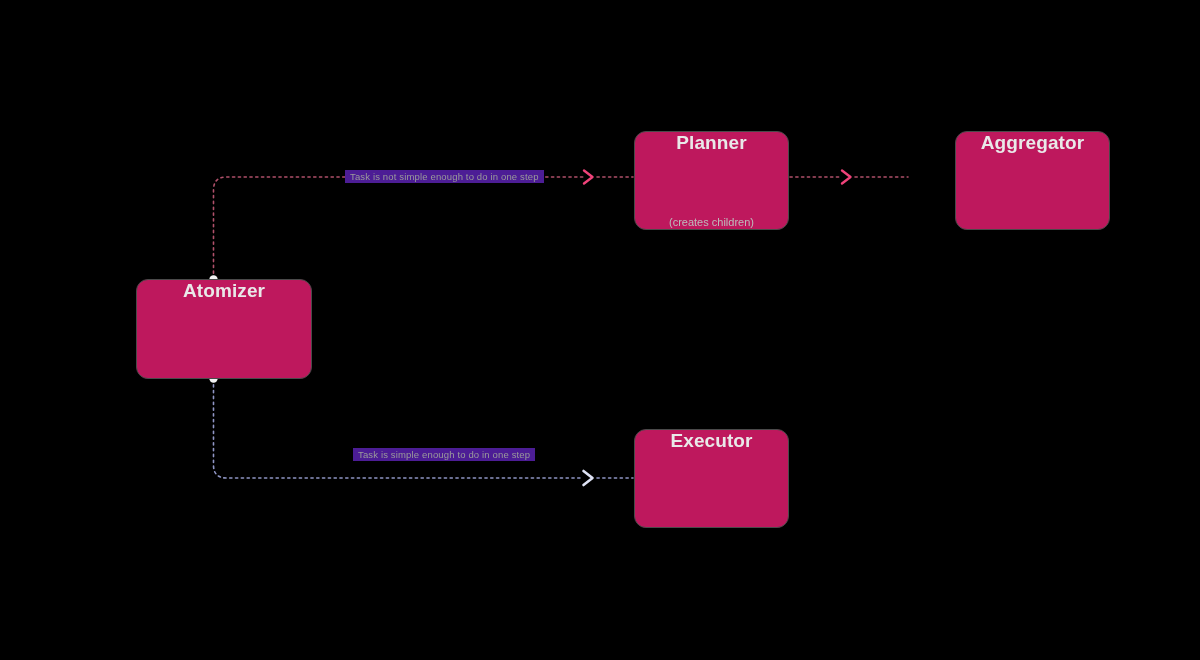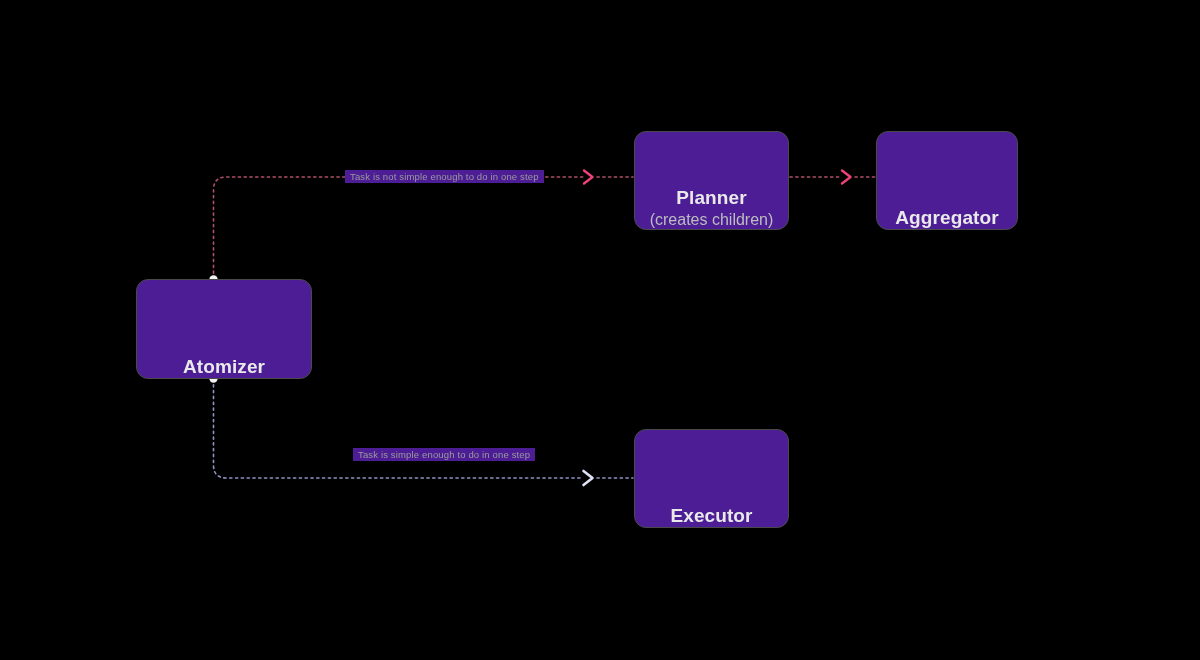--- a/index.html
+++ b/index.html
@@ -24,47 +24,47 @@
     position: absolute;
     left: 0;
     top: 0;
     width: 1200px;
     height: 660px;
     pointer-events: none;
   }
   .node {
     position: absolute;
     box-sizing: border-box;
-    background: #4c1d95;
+    background: #be185d;
     border: 1px solid #4a4a4a;
     border-radius: 12px;
     display: flex;
     flex-direction: column;
     align-items: center;
-    justify-content: flex-end;
+    justify-content: space-between;
     gap: 1px;
   }
   .node-title {
     color: #e9e9e9;
     font-size: 19px;
     font-weight: 600;
     letter-spacing: 0.1px;
     line-height: 1.15;
     text-align: center;
   }
   .node-subtitle {
     color: #bdbdbd;
-    font-size: 16px;
+    font-size: 11px;
     font-weight: 400;
     line-height: 1.2;
     text-align: center;
   }
   #node-atomizer   { left: 136px; top: 279px; width: 176px; height: 100px; }
   #node-planner    { left: 634px; top: 131px; width: 155px; height: 99px; }
-  #node-aggregator { left: 876px; top: 131px; width: 142px; height: 99px; }
+  #node-aggregator { left: 955px; top: 131px; width: 155px; height: 99px; }
   #node-executor   { left: 634px; top: 429px; width: 155px; height: 99px; }
 
   .edge-label {
     position: absolute;
     color: #9b9b9b;
     font-size: 9.5px;
     font-weight: 400;
     white-space: nowrap;
     letter-spacing: 0.15px;
     background: #4c1d95;

